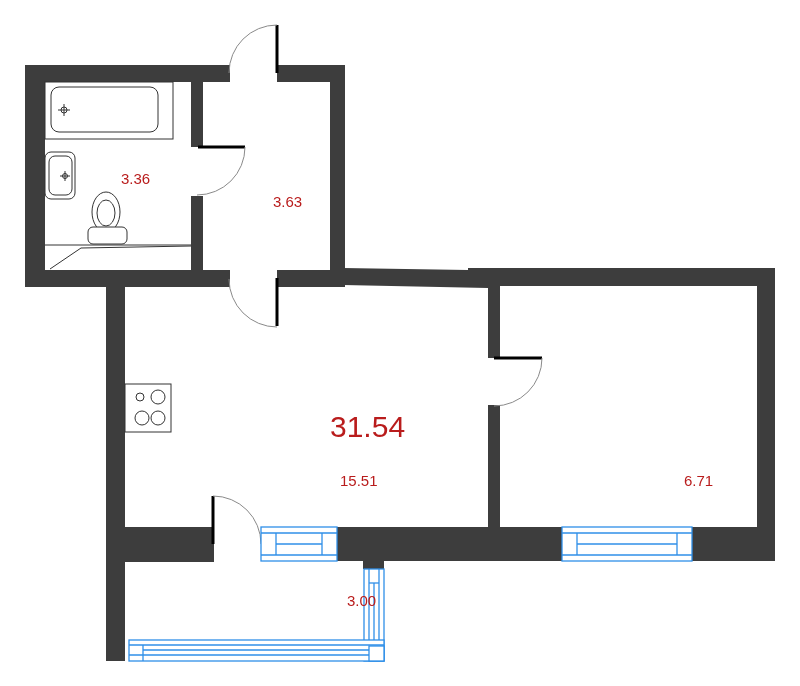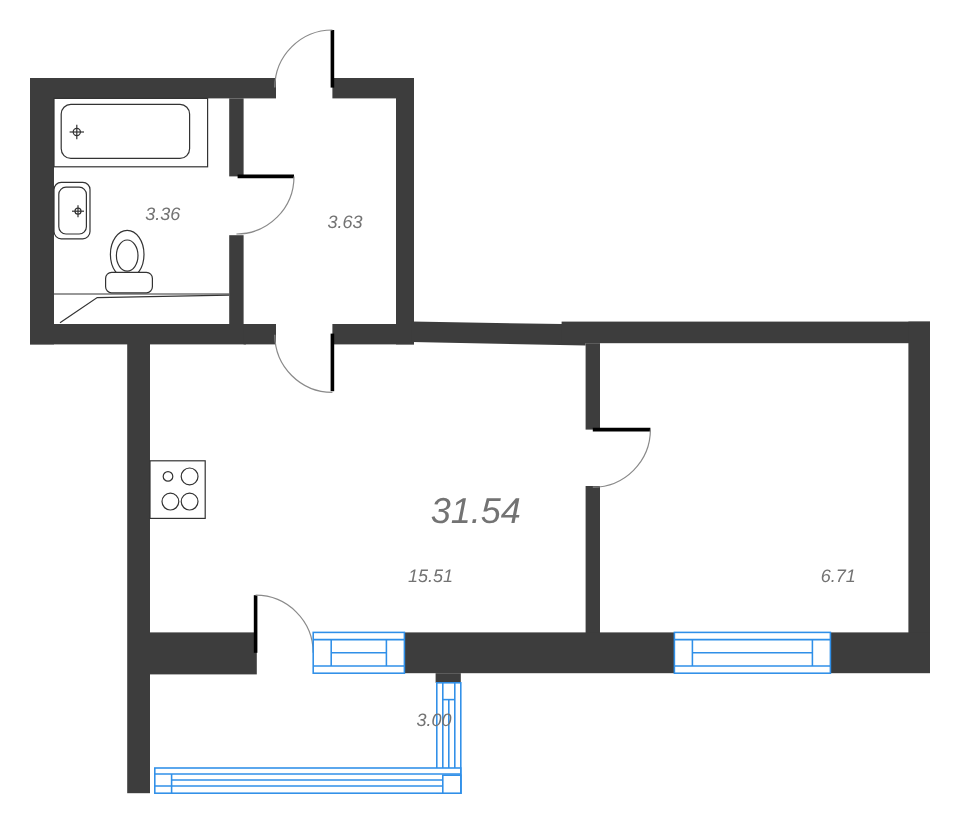--- a/index.html
+++ b/index.html
@@ -8,26 +8,25 @@
   .wall { fill: #3d3d3d; }
   .fixture { fill: #ffffff; stroke: #333333; stroke-width: 1; }
   .fixture-thin { fill: none; stroke: #333333; stroke-width: 1; }
   .door-leaf { stroke: #000000; stroke-width: 3; }
   .door-arc { fill: none; stroke: #8a8a8a; stroke-width: 1; }
   .win { fill: #ffffff; stroke: #2f8fe8; stroke-width: 1.3; }
   .win-line { fill: none; stroke: #2f8fe8; stroke-width: 1.3; }
   .lbl {
     position: absolute;
     font-family: "Liberation Sans", sans-serif;
-    font-style: italic;
-    color: #737373;
+    color: #b91c1c;
     white-space: nowrap;
   }
   .lbl-small { font-size: 15px; }
-  .lbl-total { font-size: 30px; margin-left: 29px; }
+  .lbl-total { font-size: 30px; }
 </style>
 </head>
 <body>
 
 <svg id="plan" viewBox="0 0 800 686" xmlns="http://www.w3.org/2000/svg">
 
   <g>
     <rect class="wall" x="25" y="65" width="205" height="17"></rect>
     <rect class="wall" x="25" y="65" width="20" height="222"></rect>
     <rect class="wall" x="25" y="270" width="180" height="17"></rect>
@@ -153,17 +152,17 @@
   <g>
     <rect class="fixture" x="125" y="384" width="46" height="48"></rect>
     <circle class="fixture-thin" cx="140" cy="397" r="4"></circle>
     <circle class="fixture-thin" cx="158" cy="397" r="7"></circle>
     <circle class="fixture-thin" cx="142" cy="418" r="7"></circle>
     <circle class="fixture-thin" cx="158" cy="418" r="7"></circle>
   </g>
 </svg>
 
 <div class="lbl lbl-small" style="left:121px; top:170px;">3.36</div>
-<div class="lbl lbl-small" style="left:273px; top:177px;">3.63</div>
+<div class="lbl lbl-small" style="left:273px; top:193px;">3.63</div>
 <div class="lbl lbl-total" style="left:330px; top:410px;">31.54</div>
 <div class="lbl lbl-small" style="left:340px; top:472px;">15.51</div>
 <div class="lbl lbl-small" style="left:684px; top:472px;">6.71</div>
 <div class="lbl lbl-small" style="left:300px; top:592px;margin-left:47px;">3.00</div>
 
 </body></html>

